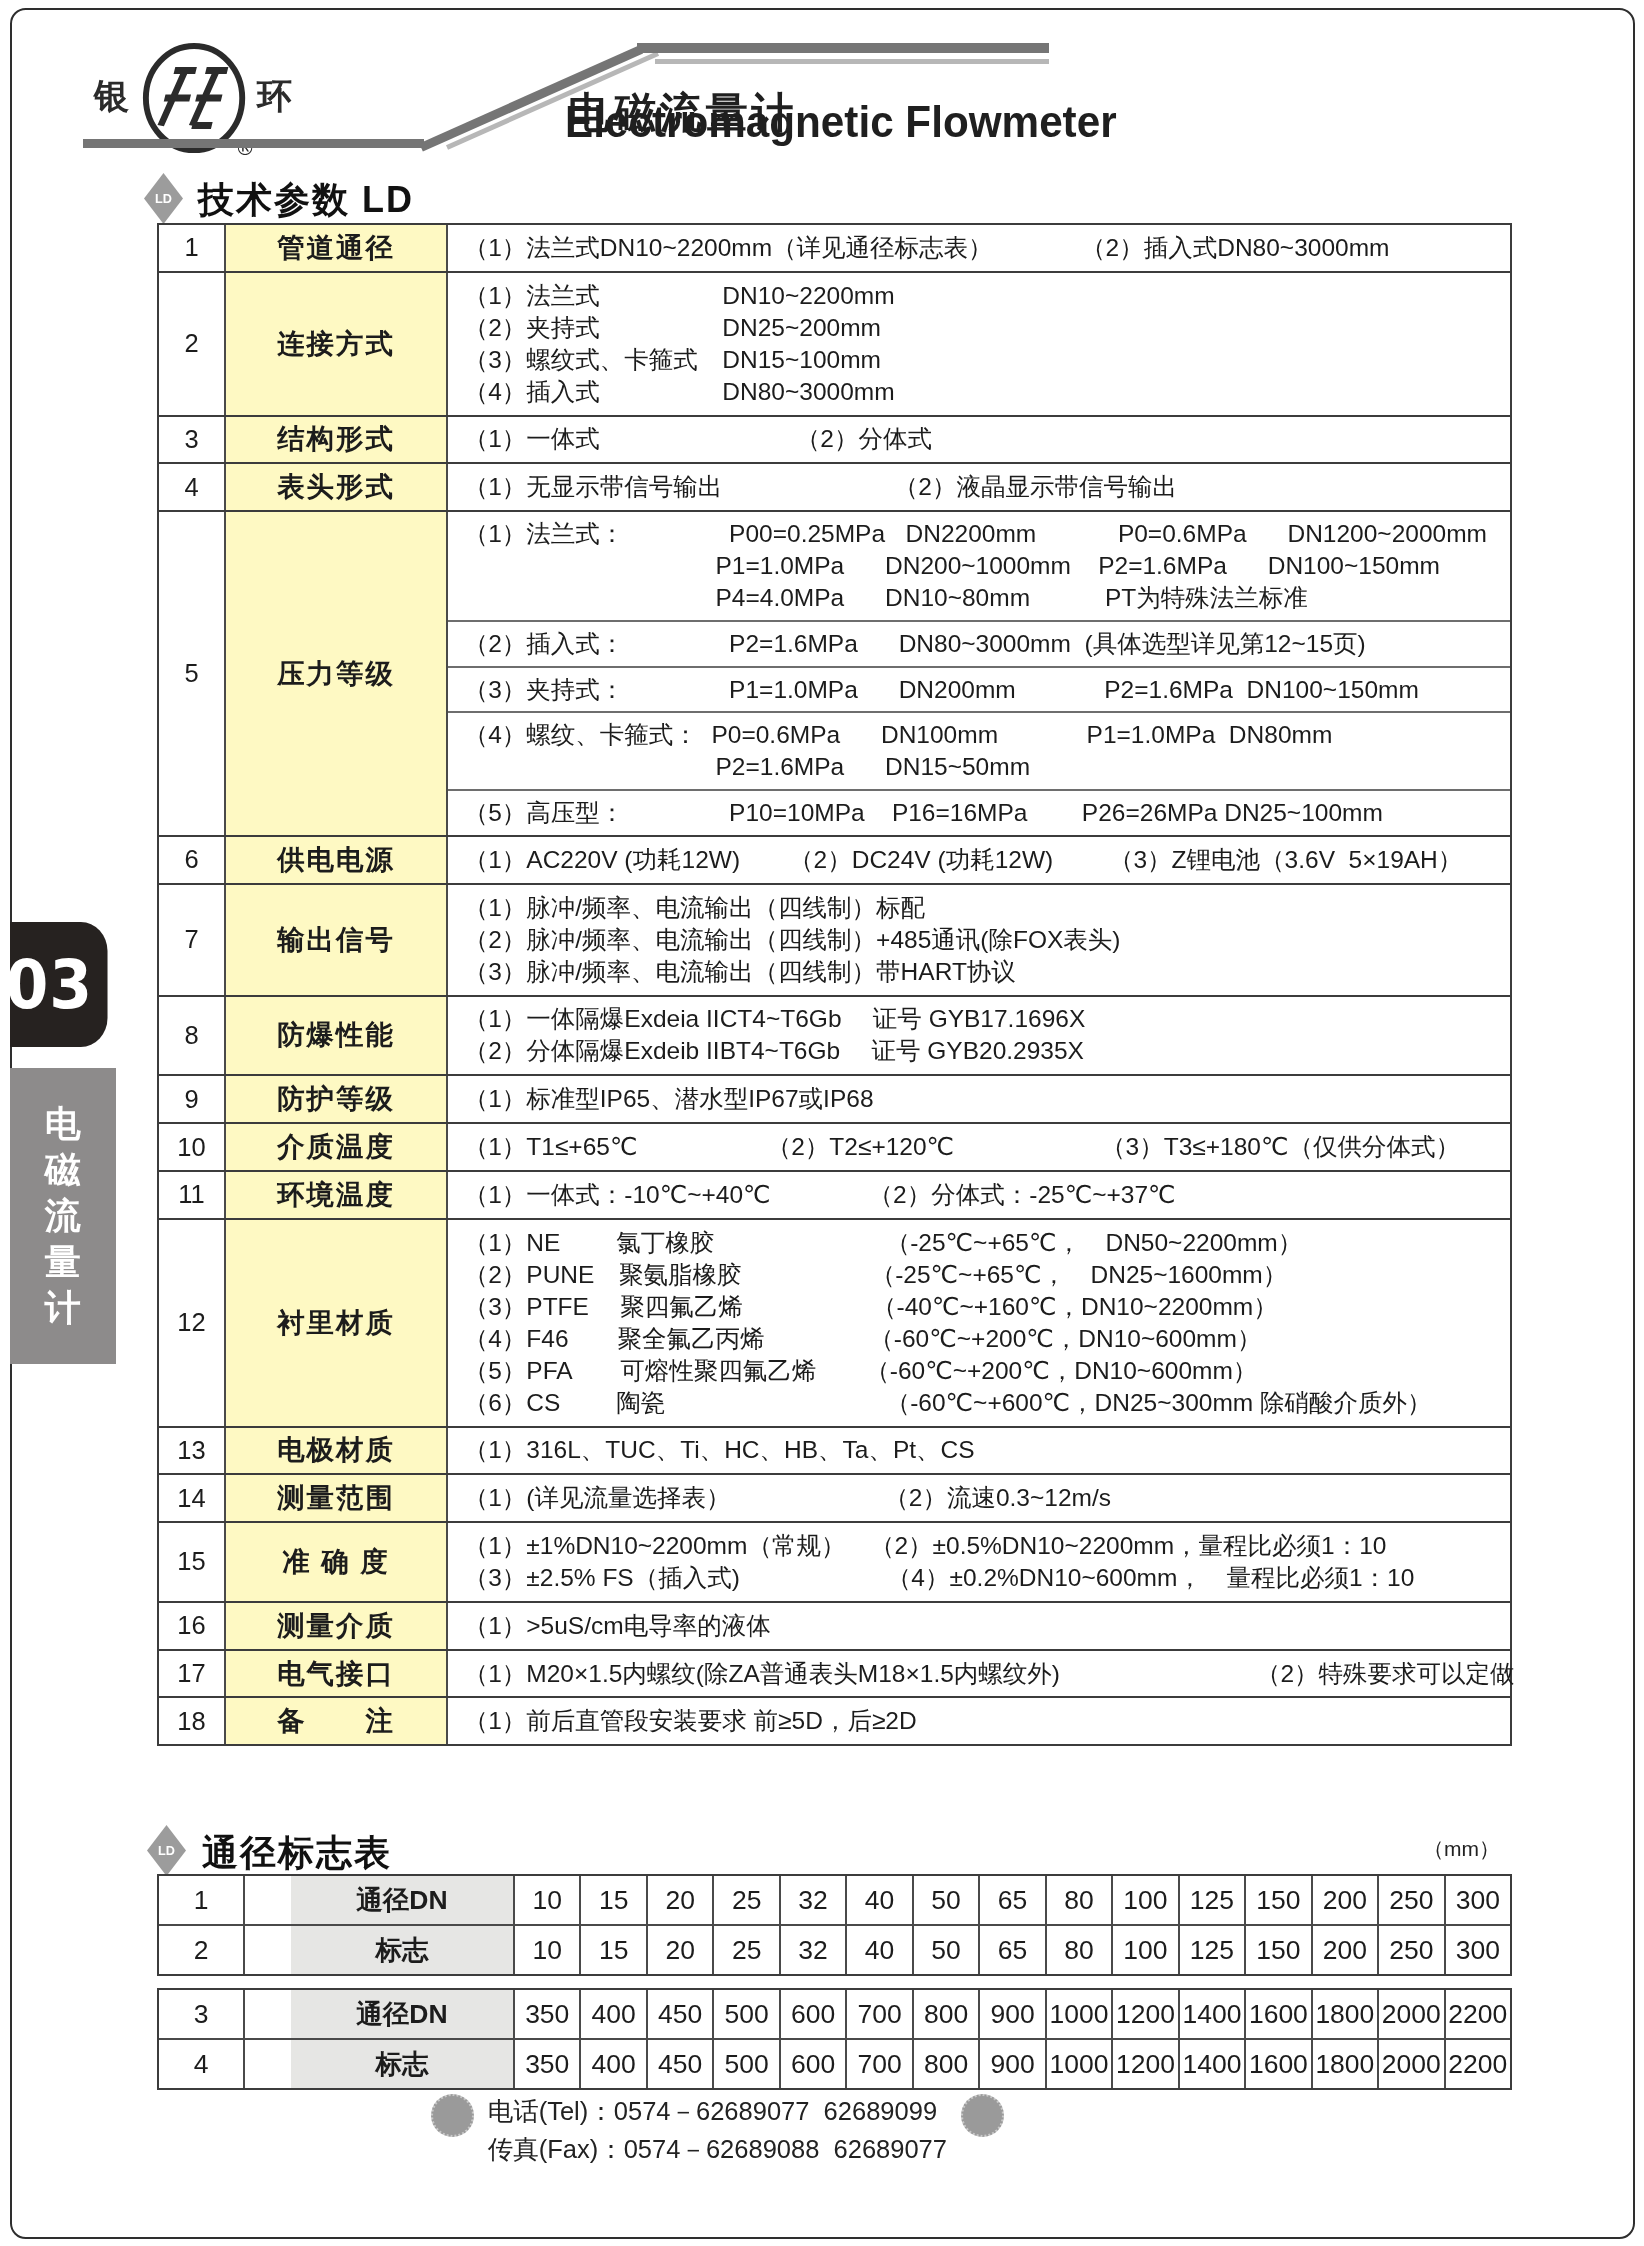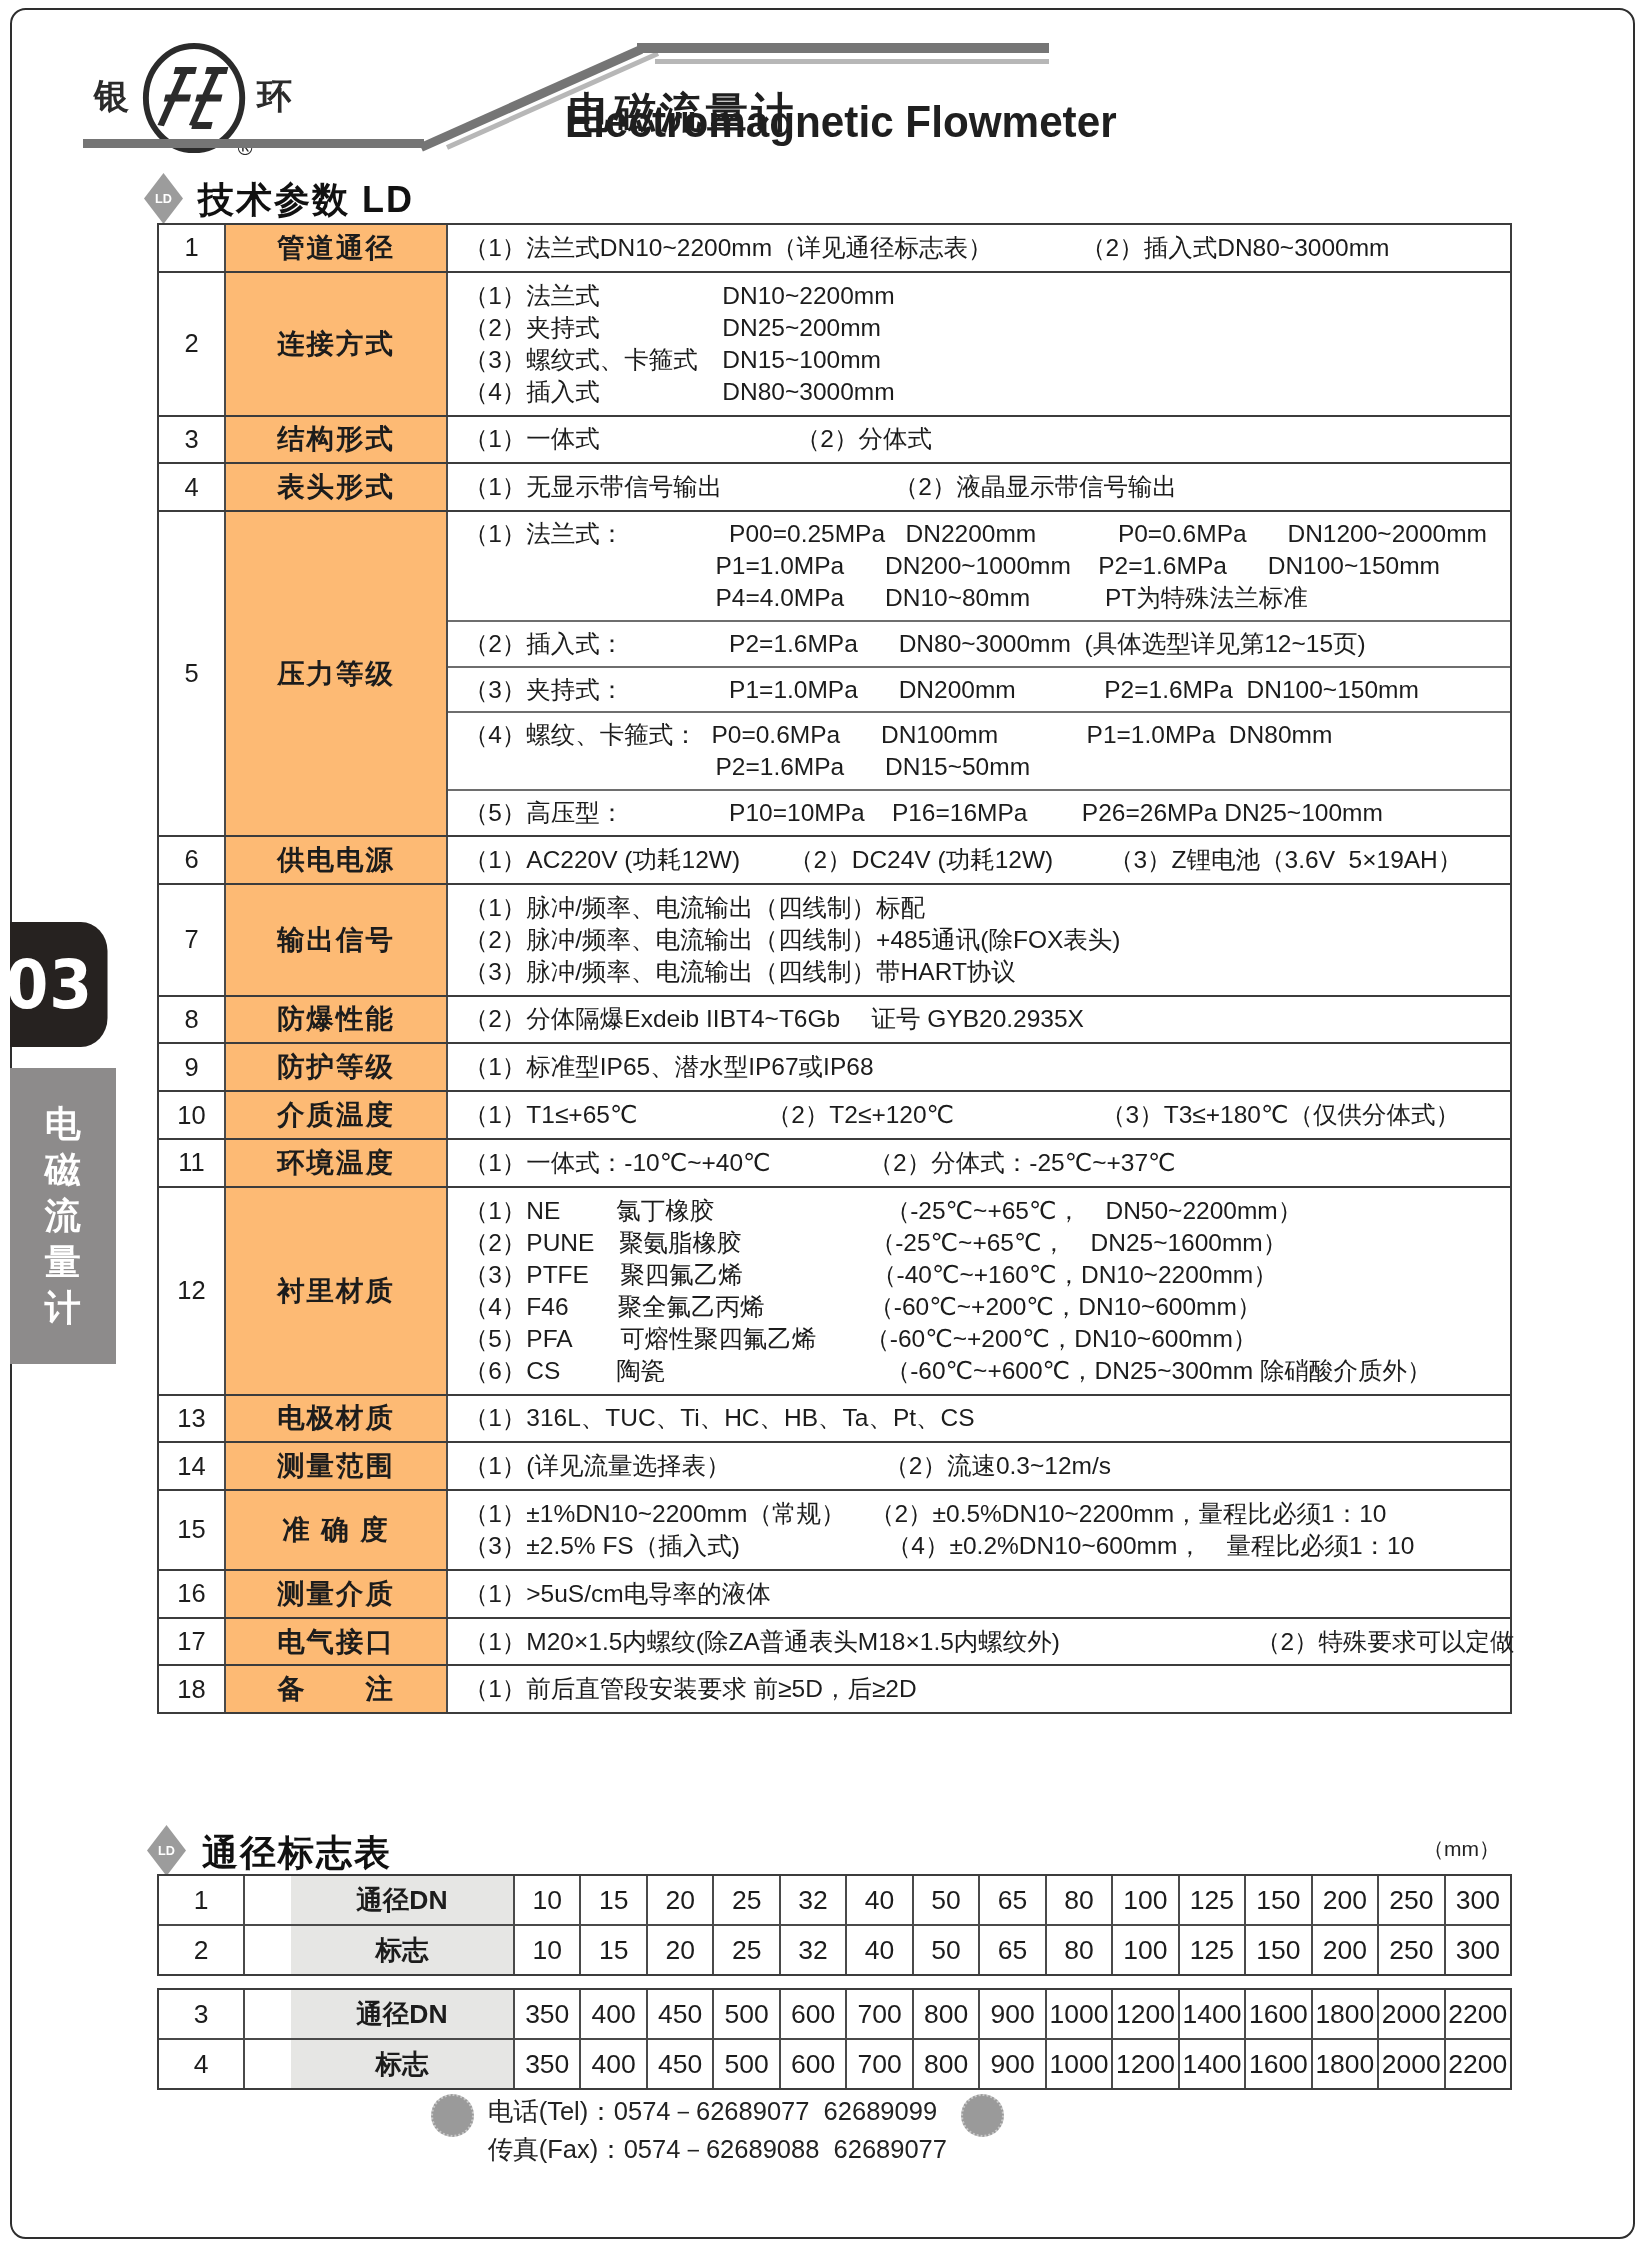--- a/index.html
+++ b/index.html
@@ -31,21 +31,21 @@
   .sec-title{position:absolute;font-size:36px;font-weight:bold;color:#111;letter-spacing:2px;}
   .unit-label{position:absolute;font-size:21px;color:#222;}
 
   
   .spec-table{position:absolute;left:157px;top:223px;width:1355px;
     border:2.9px solid #3c3c3c;box-sizing:border-box;background:#fff;}
   .t-row{display:flex;border-top:2.9px solid #3c3c3c;}
   .t-row:first-child{border-top:none;}
   .cell-no{width:65px;flex:0 0 65px;display:flex;align-items:center;justify-content:center;
     font-size:25.5px;border-right:2px solid #4a4a4a;}
-  .cell-label{width:220px;flex:0 0 220px;background:#fdba74;display:flex;align-items:center;
+  .cell-label{width:220px;flex:0 0 220px;background:#fef9c3;display:flex;align-items:center;
     justify-content:center;font-size:27.4px;font-weight:bold;letter-spacing:2px;
     border-right:2px solid #4a4a4a;white-space:pre;}
   .cell-content{flex:1;display:flex;flex-direction:column;justify-content:center;min-width:0;}
   .cell-content.pad{padding:6.9px 0 6.9px 15.7px;}
   .sub{border-top:2px solid #6e6e6e;padding:5.9px 0 5.9px 15.7px;}
   .sub:first-child{border-top:none;}
   .line{font-size:24.5px;line-height:32px;white-space:pre;}
 
   
   .dn-table{position:absolute;left:157px;width:1355px;border:2.9px solid #3c3c3c;
@@ -176,20 +176,21 @@
       <div class="cell-content pad">
         <div class="line">（1）脉冲/频率、电流输出（四线制）标配</div>
         <div class="line">（2）脉冲/频率、电流输出（四线制）+485通讯(除FOX表头)</div>
         <div class="line">（3）脉冲/频率、电流输出（四线制）带HART协议</div>
       </div>
     </div>
     <div class="t-row">
       <div class="cell-no">8</div>
       <div class="cell-label">防爆性能</div>
       <div class="cell-content pad">
+        <div class="line">（1）一体隔爆Exdeia IICT4~T6Gb　 证号 GYB17.1696X</div>
         <div class="line">（2）分体隔爆Exdeib IIBT4~T6Gb　 证号 GYB20.2935X</div>
       </div>
     </div>
     <div class="t-row">
       <div class="cell-no">9</div>
       <div class="cell-label">防护等级</div>
       <div class="cell-content pad">
         <div class="line">（1）标准型IP65、潜水型IP67或IP68</div>
       </div>
     </div>

